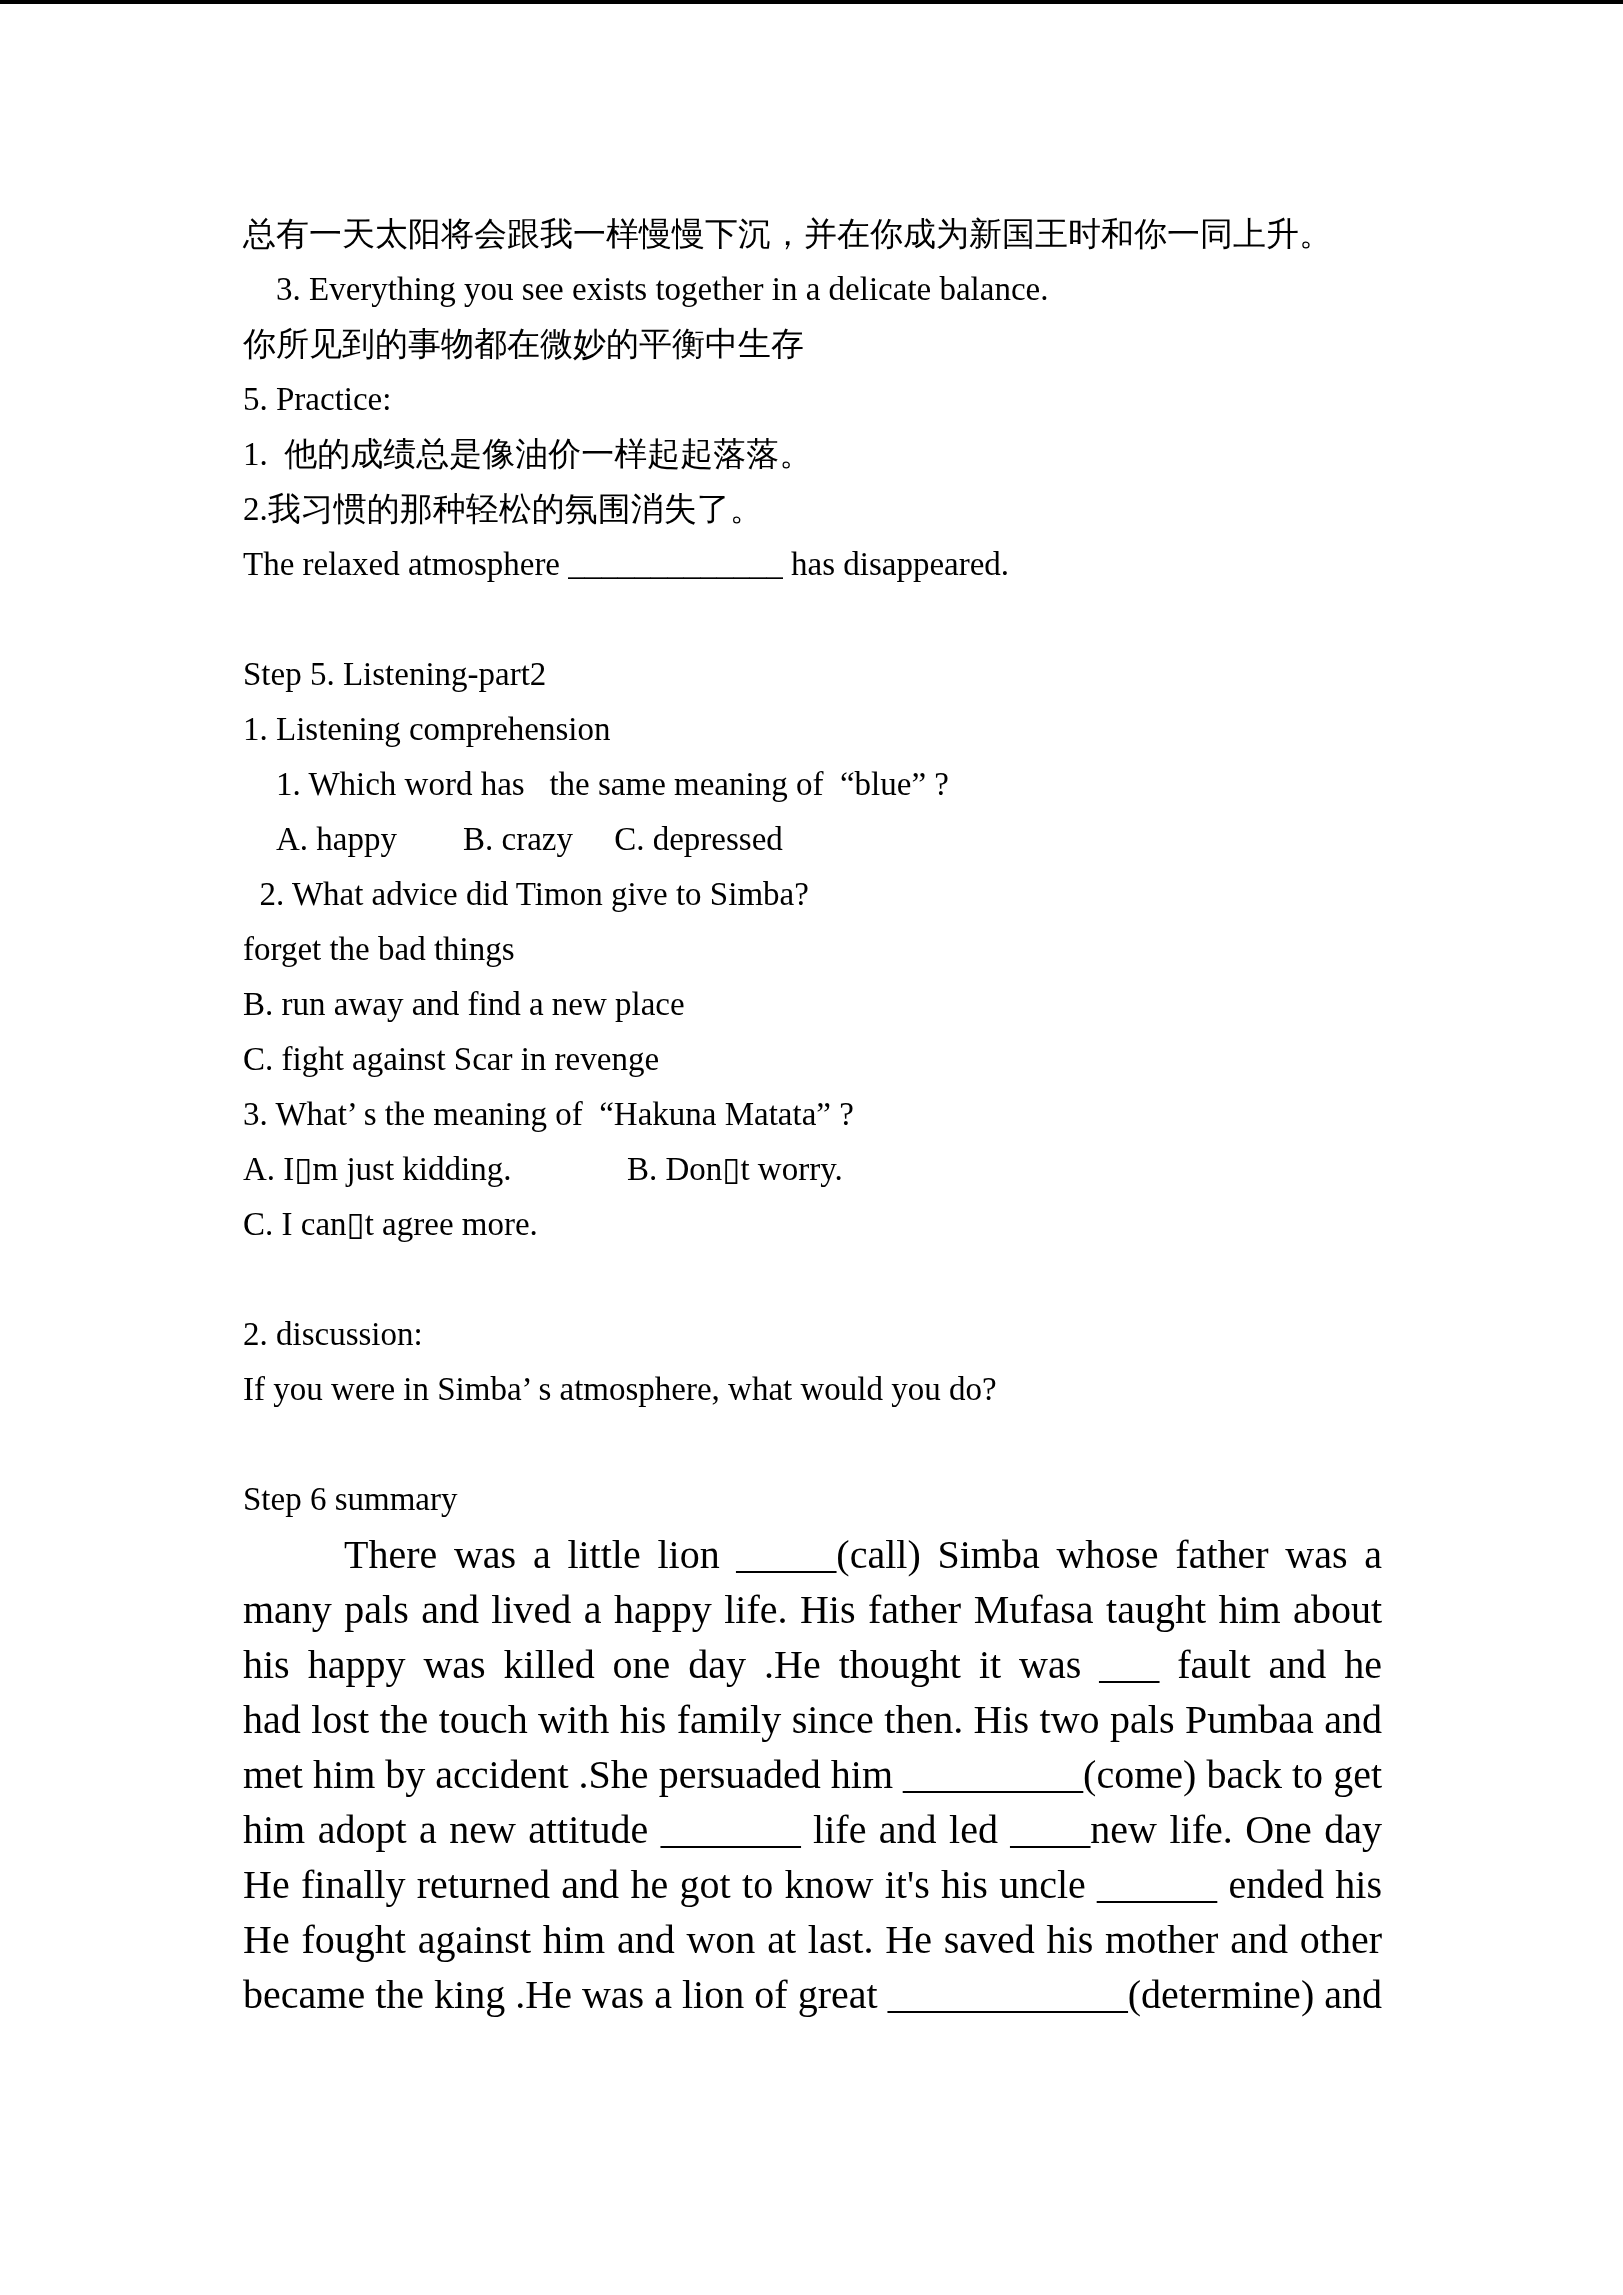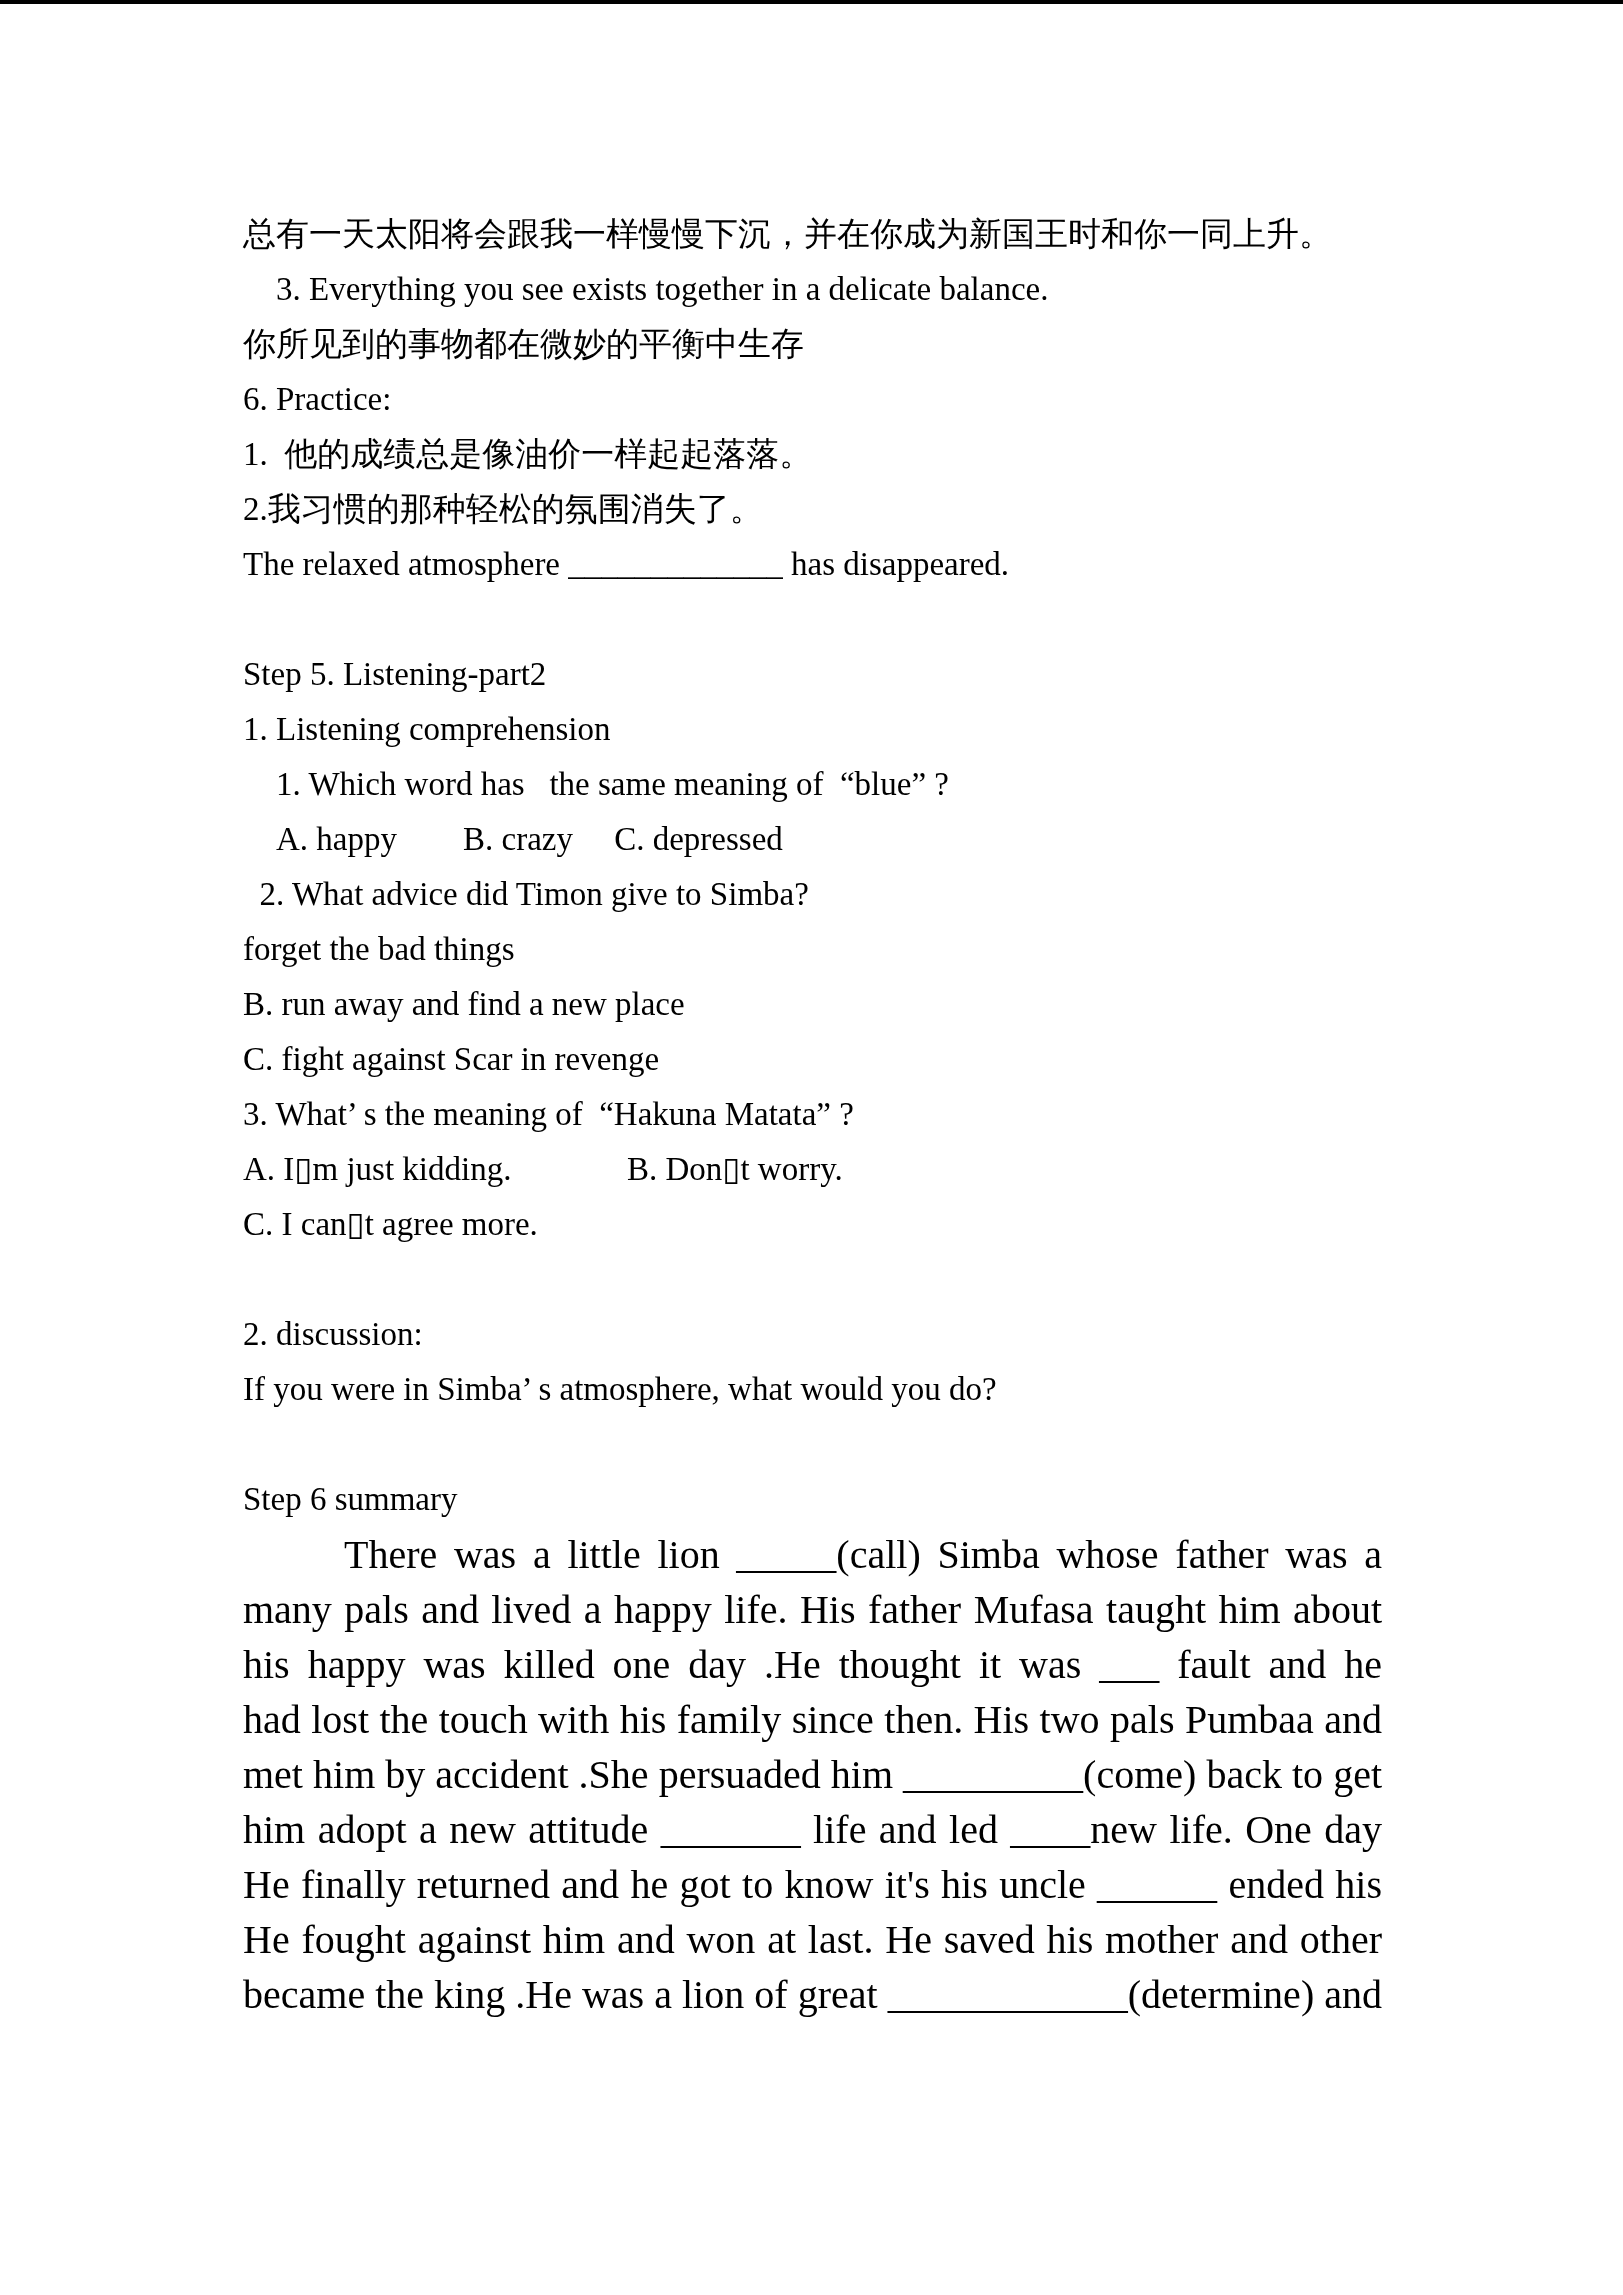--- a/index.html
+++ b/index.html
@@ -60,21 +60,21 @@
 </head>
 <body>
 
 <div class="page">
   <div class="topbar"></div>
 
   <div class="content">
     <div class="line">总有一天太阳将会跟我一样慢慢下沉，并在你成为新国王时和你一同上升。</div>
     <div class="line">    3. Everything you see exists together in a delicate balance.</div>
     <div class="line">你所见到的事物都在微妙的平衡中生存</div>
-    <div class="line">6. Practice:</div>
+    <div class="line">5. Practice:</div>
     <div class="line">1.  他的成绩总是像油价一样起起落落。</div>
     <div class="line">2.我习惯的那种轻松的氛围消失了。</div>
     <div class="line">The relaxed atmosphere _____________ has disappeared.</div>
 
     <div class="line blank"></div>
 
     <div class="line">Step 5. Listening-part2</div>
     <div class="line">1. Listening comprehension</div>
     <div class="line">    1. Which word has   the same meaning of  “blue” ?</div>
     <div class="line">    A. happy        B. crazy     C. depressed</div>

